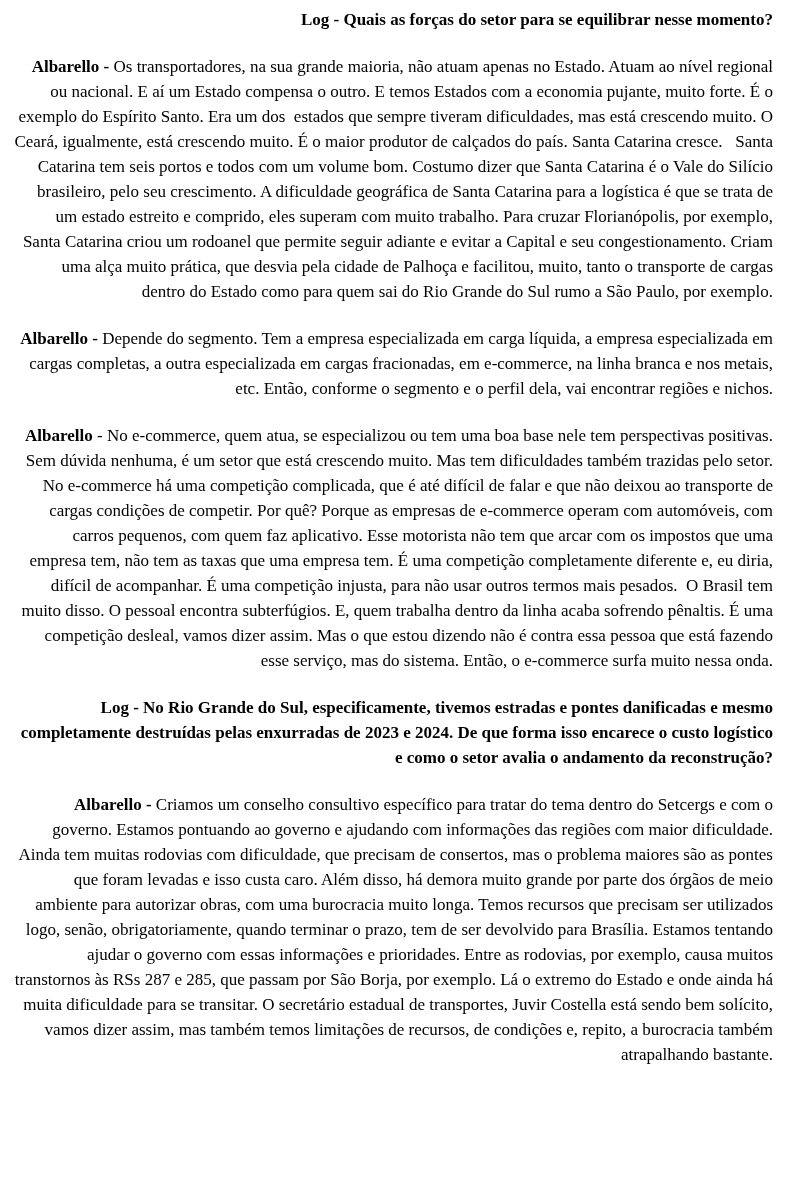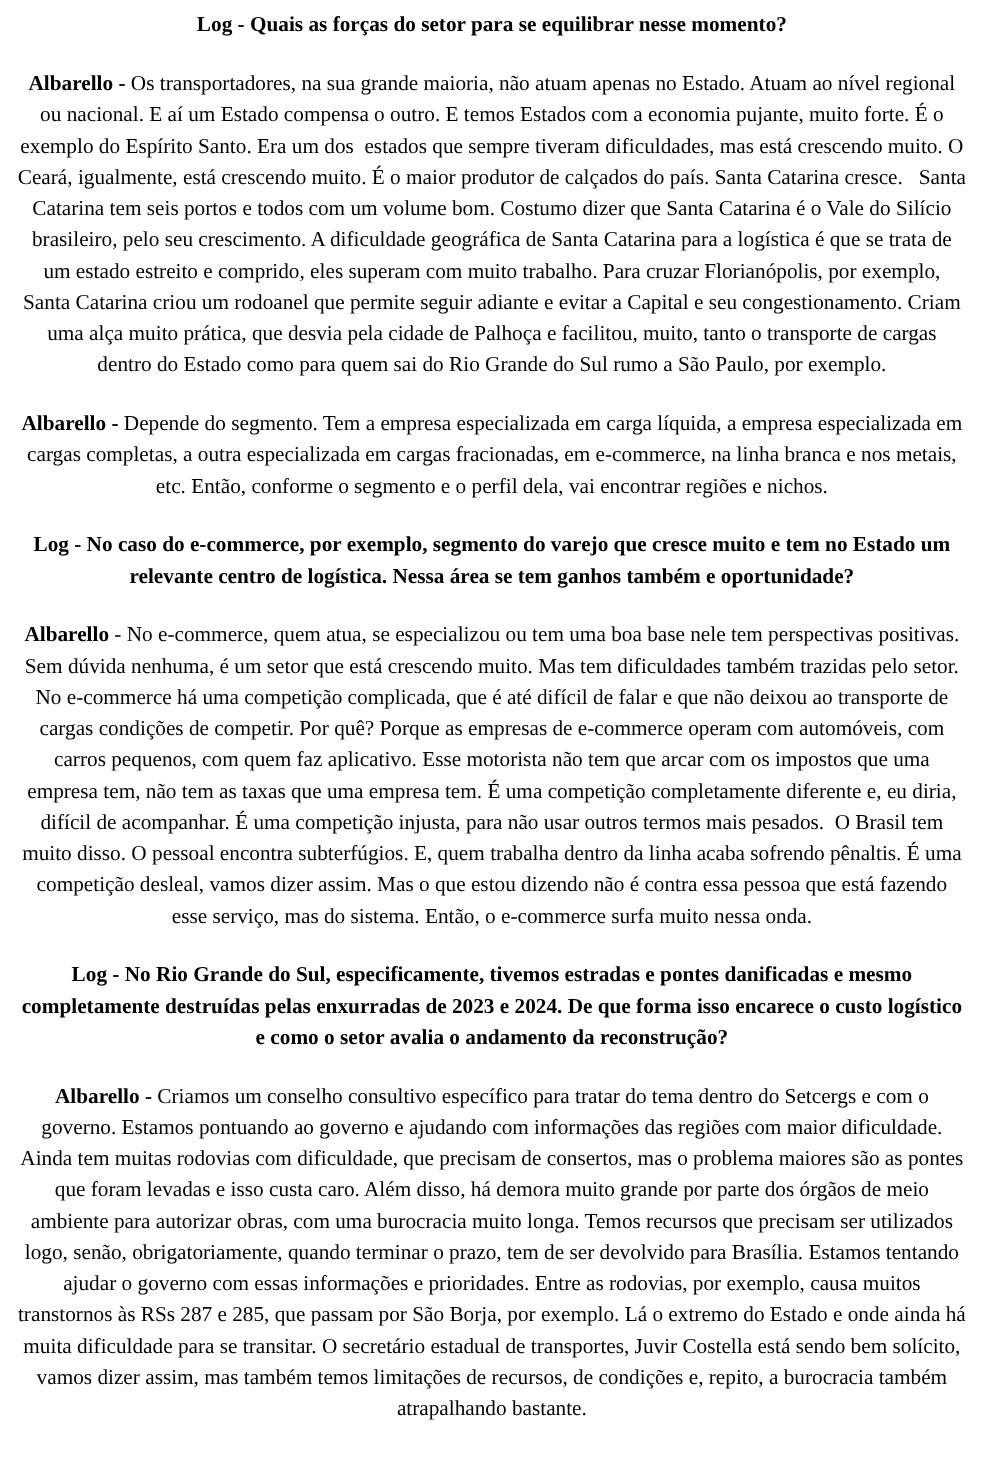--- a/index.html
+++ b/index.html
@@ -10,21 +10,21 @@
   .page {
     width: 786px;
     min-height: 1182px;
     box-sizing: border-box;
     background: #ffffff;
     padding: 7px 13px 20px 14px;
     font-family: "Liberation Serif", "DejaVu Serif", serif;
     font-size: 17px;
     line-height: 25px;
     color: #000000;
-    text-align: center;
+    text-align: right;
   }
   .para {
     margin: 0 0 22px 0;
     white-space: pre-wrap; 
   }
   .para:last-child {
     margin-bottom: 0;
   }
   .question {
     font-weight: bold;
@@ -38,21 +38,20 @@
 
 <div class="page">
 
   <p class="para question"><span class="speaker">Log - Quais as forças do setor para se equilibrar nesse momento?</span><span></span></p>
 
   <p class="para answer"><span class="speaker">Albarello - </span><span>Os transportadores, na sua grande maioria, não atuam apenas no Estado. Atuam ao nível regional ou nacional. E aí um Estado compensa o outro. E temos Estados com a economia pujante, muito forte. É o exemplo do Espírito Santo. Era um dos  estados que sempre tiveram dificuldades, mas está crescendo muito. O Ceará, igualmente, está crescendo muito. É o maior produtor de calçados do país. Santa Catarina cresce.   Santa Catarina tem seis portos e todos com um volume bom. Costumo dizer que Santa Catarina é o Vale do Silício brasileiro, pelo seu crescimento. A dificuldade geográfica de Santa Catarina para a logística é que se trata de um estado estreito e comprido, eles superam com muito trabalho. Para cruzar Florianópolis, por exemplo, Santa Catarina criou um rodoanel que permite seguir adiante e evitar a Capital e seu congestionamento. Criam uma alça muito prática, que desvia pela cidade de Palhoça e facilitou, muito, tanto o transporte de cargas dentro do Estado como para quem sai do Rio Grande do Sul rumo a São Paulo, por exemplo.</span></p>
 
 
   <p class="para answer"><span class="speaker">Albarello - </span><span>Depende do segmento. Tem a empresa especializada em carga líquida, a empresa especializada em cargas completas, a outra especializada em cargas fracionadas, em e-commerce, na linha branca e nos metais, etc. Então, conforme o segmento e o perfil dela, vai encontrar regiões e nichos.</span></p>
 
-  <p class="para question"><span class="speaker">Log - No caso do e-commerce, por exemplo, segmento do varejo que cresce muito e tem no Estado um relevante centro de logística. Nessa área se tem ganhos também e oportunidade?</span><span></span></p>
 
   <p class="para answer"><span class="speaker">Albarello</span><span> - No e-commerce, quem atua, se especializou ou tem uma boa base nele tem perspectivas positivas. Sem dúvida nenhuma, é um setor que está crescendo muito. Mas tem dificuldades também trazidas pelo setor.  No e-commerce há uma competição complicada, que é até difícil de falar e que não deixou ao transporte de cargas condições de competir. Por quê? Porque as empresas de e-commerce operam com automóveis, com carros pequenos, com quem faz aplicativo. Esse motorista não tem que arcar com os impostos que uma empresa tem, não tem as taxas que uma empresa tem. É uma competição completamente diferente e, eu diria, difícil de acompanhar. É uma competição injusta, para não usar outros termos mais pesados.  O Brasil tem muito disso. O pessoal encontra subterfúgios. E, quem trabalha dentro da linha acaba sofrendo pênaltis. É uma competição desleal, vamos dizer assim. Mas o que estou dizendo não é contra essa pessoa que está fazendo esse serviço, mas do sistema. Então, o e-commerce surfa muito nessa onda.</span></p>
 
   <p class="para question"><span class="speaker">Log - No Rio Grande do Sul, especificamente, tivemos estradas e pontes danificadas e mesmo completamente destruídas pelas enxurradas de 2023 e 2024. De que forma isso encarece o custo logístico e como o setor avalia o andamento da reconstrução?</span><span></span></p>
 
   <p class="para answer"><span class="speaker">Albarello - </span><span>Criamos um conselho consultivo específico para tratar do tema dentro do Setcergs e com o governo. Estamos pontuando ao governo e ajudando com informações das regiões com maior dificuldade. Ainda tem muitas rodovias com dificuldade, que precisam de consertos, mas o problema maiores são as pontes que foram levadas e isso custa caro. Além disso, há demora muito grande por parte dos órgãos de meio ambiente para autorizar obras, com uma burocracia muito longa. Temos recursos que precisam ser utilizados logo, senão, obrigatoriamente, quando terminar o prazo, tem de ser devolvido para Brasília. Estamos tentando ajudar o governo com essas informações e prioridades. Entre as rodovias, por exemplo, causa muitos transtornos às RSs 287 e 285, que passam por São Borja, por exemplo. Lá o extremo do Estado e onde ainda há muita dificuldade para se transitar. O secretário estadual de transportes, Juvir Costella está sendo bem solícito, vamos dizer assim, mas também temos limitações de recursos, de condições e, repito, a burocracia também atrapalhando bastante.</span></p>
 
 </div>
 
 </body></html>

